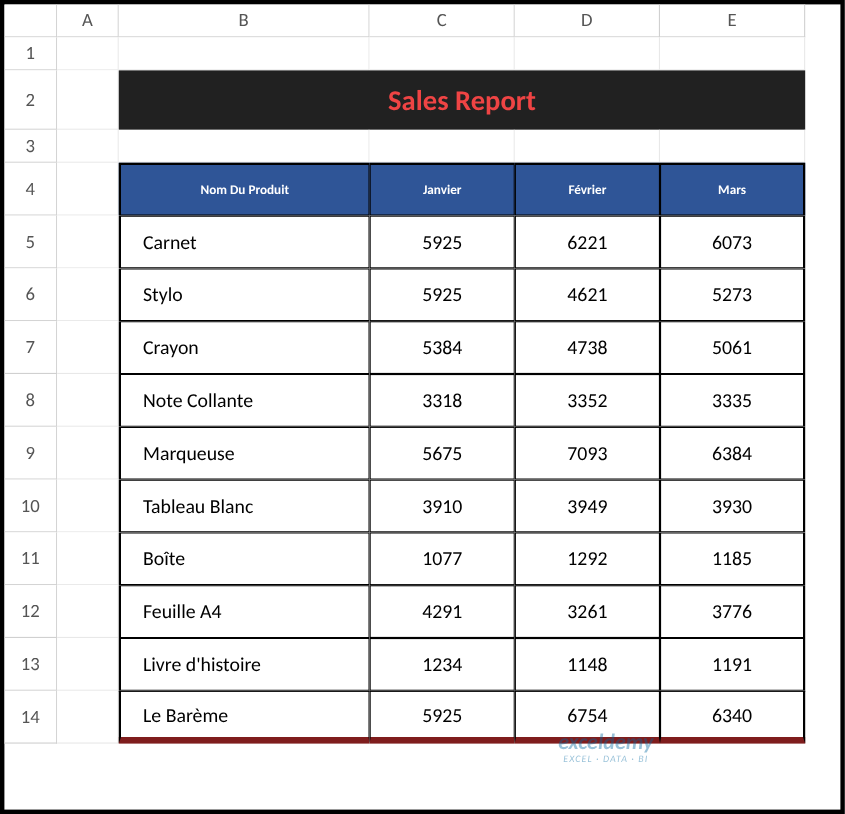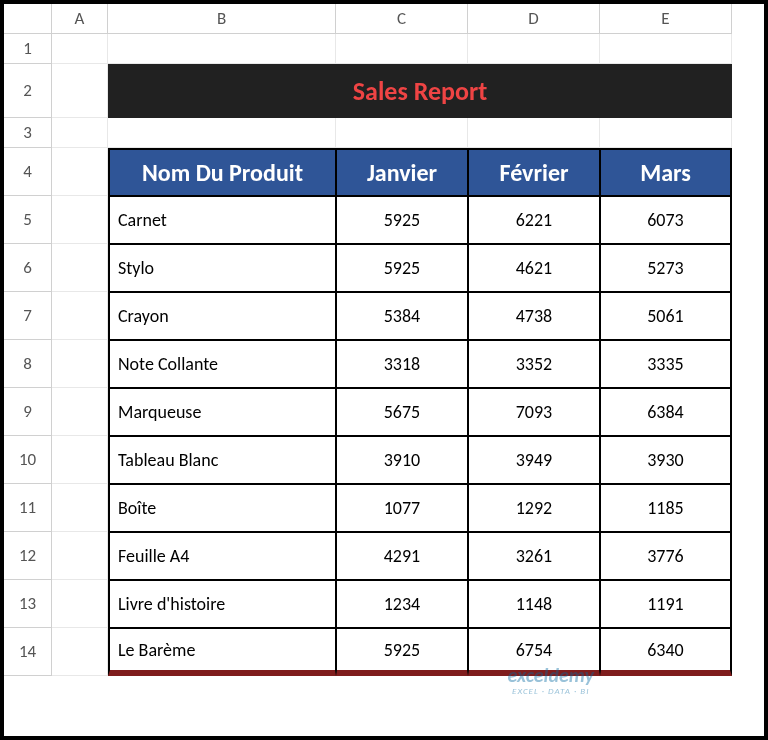--- a/index.html
+++ b/index.html
@@ -60,39 +60,39 @@
       color: #ef4444;
       font-size: 26px;
       font-weight: bold;
       display: flex;
       align-items: center;
       justify-content: center;
     }
     .table-header {
       background: #2f5597;
       color: #fff;
-      font-size: 24px;
+      font-size: 12px;
       font-weight: bold;
       display: flex;
       align-items: center;
       justify-content: center;
       border: 1px solid #000;
     }
     .th-first {
       border-left: 2px solid #000;
     }
     .th-top {
       border-top: 2px solid #000;
     }
     .data-cell {
       border: 1px solid #000;
       font-size: 18px;
       display: flex;
       align-items: center;
-      padding: 0 8px;
+      padding: 0 20px;
       background: #fff;
     }
     .data-cell.left-col {
       border-left: 2px solid #000;
       justify-content: flex-start;
     }
     .data-cell.num {
       justify-content: center;
     }
     .data-cell.right-edge {

